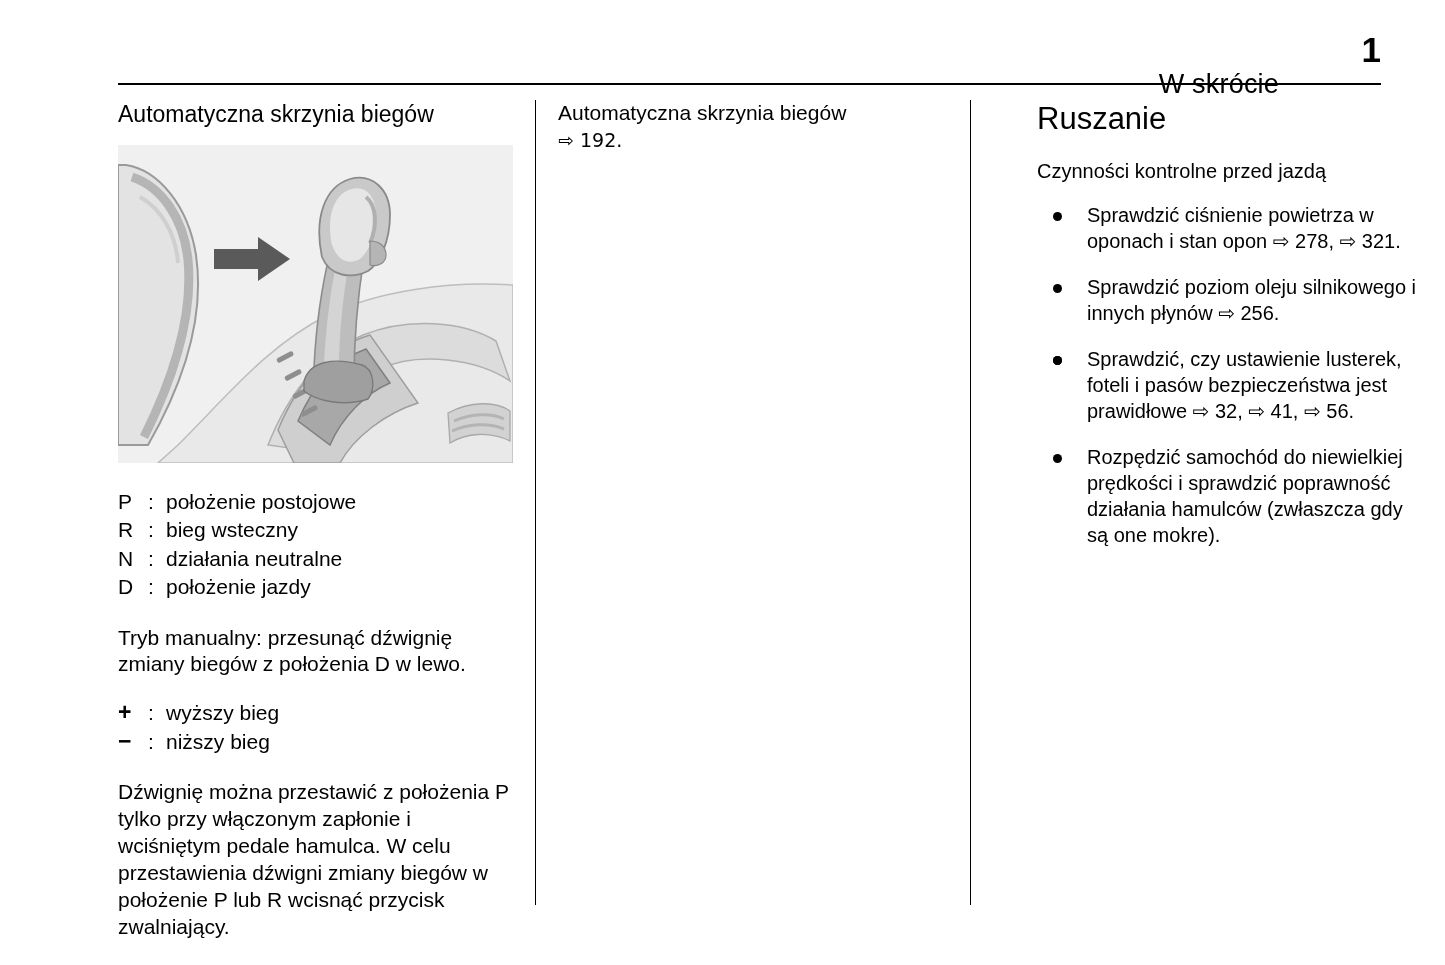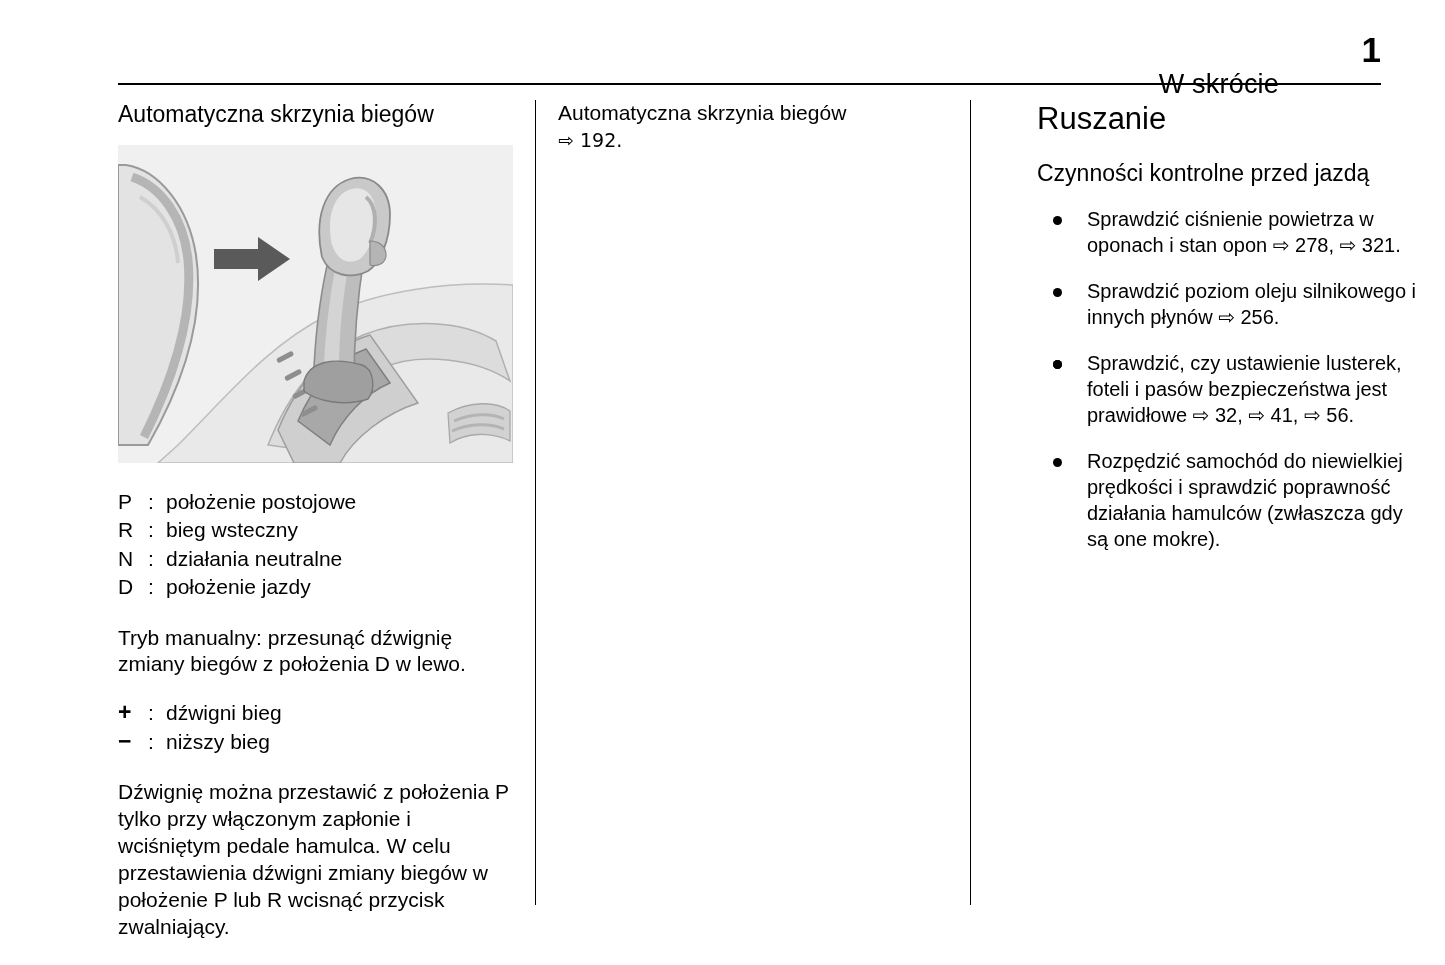--- a/index.html
+++ b/index.html
@@ -80,21 +80,21 @@
     margin: 0 0 16px 0;
     line-height: 1.25;
   }
   h1.big-title {
     font-size: 31px;
     font-weight: normal;
     margin: 0 0 22px 0;
     line-height: 1.2;
   }
   h3.sub-title {
-    font-size: 23px;
+    font-size: 20px;
     font-weight: normal;
     margin: 0 0 18px 0;
     line-height: 1.25;
   }
   p.body {
     font-size: 21px;
     line-height: 1.28;
     margin: 0 0 22px 0;
   }
   p.body:last-child { margin-bottom: 0; }
@@ -253,21 +253,21 @@
         <span class="val">położenie jazdy</span>
       </li>
     </ul>
 
     <p class="body">Tryb manualny: przesunąć dźwignię zmiany biegów z położenia D w lewo.</p>
 
     <ul class="legend">
       <li>
         <span class="key sym-plus">+</span>
         <span class="colon">:</span>
-        <span class="val">dźwigni bieg</span>
+        <span class="val">wyższy bieg</span>
       </li>
       <li>
         <span class="key sym-minus">−</span>
         <span class="colon">:</span>
         <span class="val">niższy bieg</span>
       </li>
     </ul>
 
     <p class="body">Dźwignię można przestawić z położenia P tylko przy włączonym zapłonie i wciśniętym pedale hamulca. W celu przestawienia dźwigni zmiany biegów w położenie P lub R wcisnąć przycisk zwalniający.</p>
   </div>

